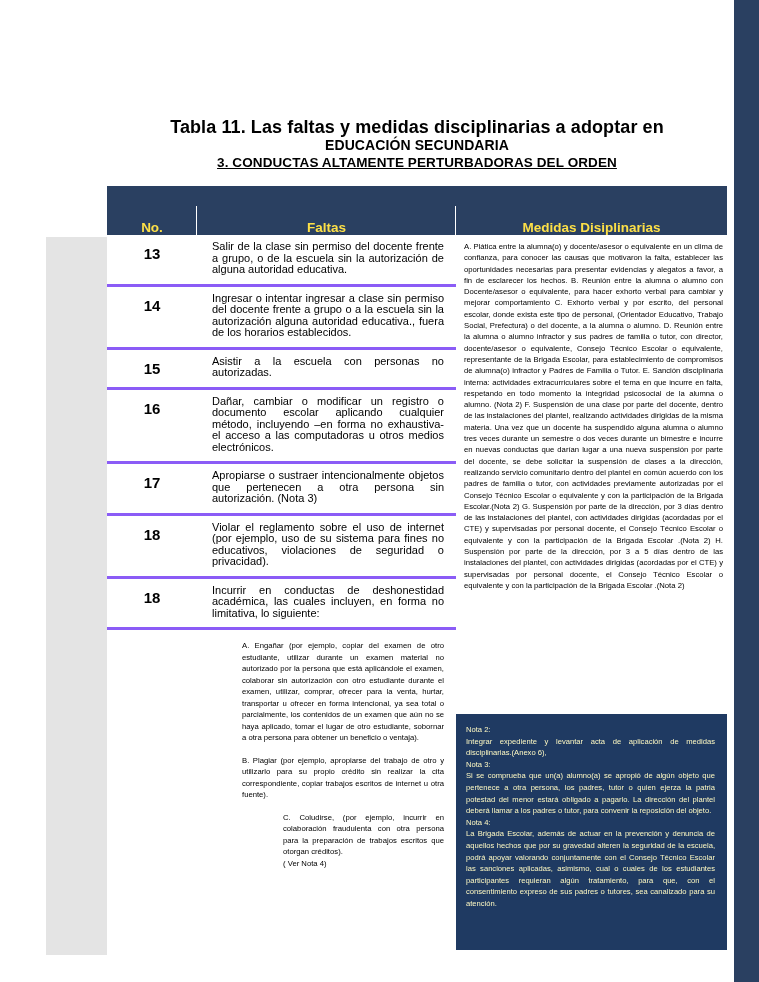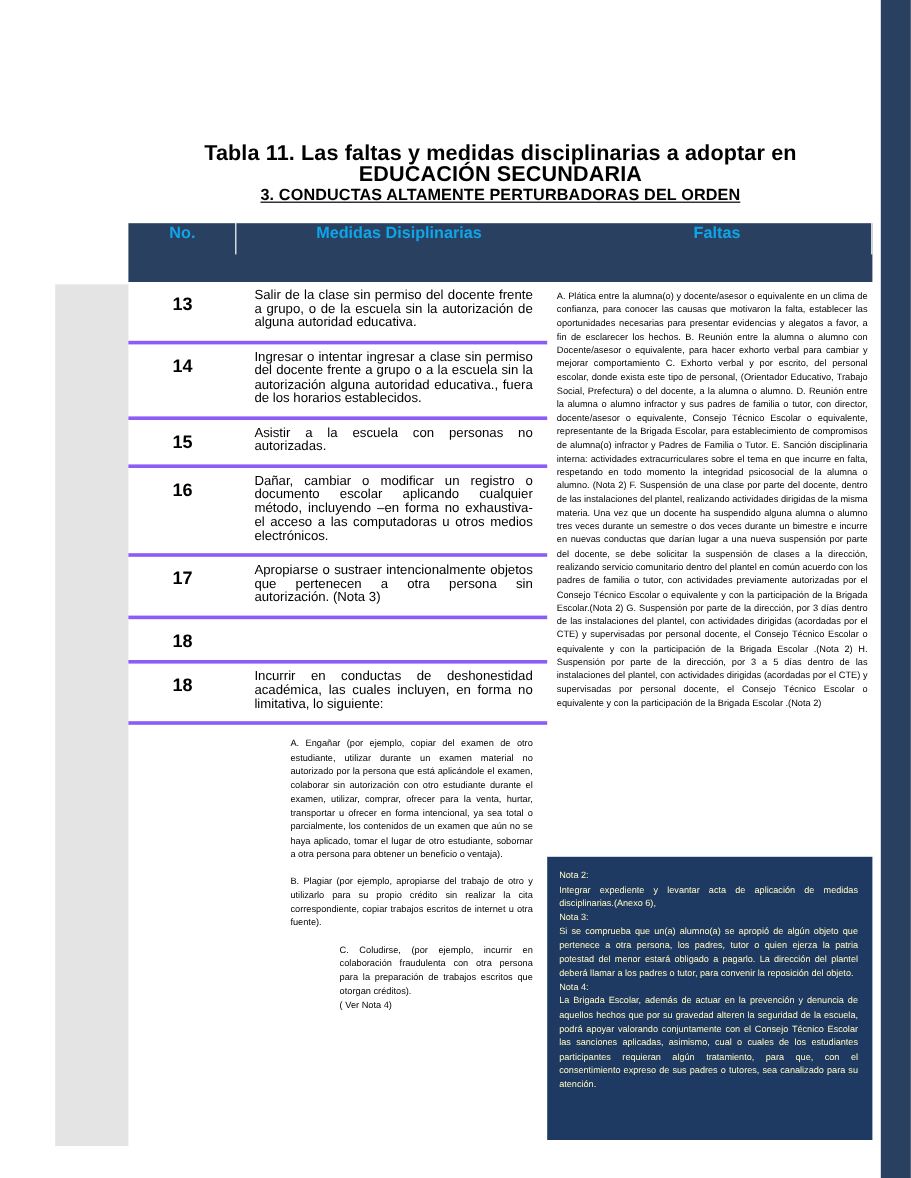--- a/index.html
+++ b/index.html
@@ -42,36 +42,36 @@
     width: 620px;
     text-align: center;
   }
   #title-block .t-line {
     font-weight: bold;
     font-size: 13.5px;
     line-height: 18px;
     letter-spacing: 0.1px;
   }
   #title-block .t-line-1 { font-size: 18px; }
-  #title-block .t-line-2 { font-size: 18px; }
+  #title-block .t-line-2 { font-size: 14px; }
   #title-block .t-line-3 { font-size: 13.5px; text-decoration: underline; }
 
   
   #table-wrap {
     position: absolute;
     left: 107px;
     top: 186px;
     width: 620px;
   }
   #table-header {
     height: 49px;
     background: #2a4061;
     display: flex;
-    align-items: flex-start;
-    color: #0ea5e9;
+    align-items: flex-end;
+    color: #fde047;
   }
   #table-header .th {
     font-weight: bold;
     font-size: 13.5px;
     text-align: center;
     position: relative;
   }
   .col-no   { width: 90px; }
   .col-fal  { width: 259px; }
   .col-med  { width: 271px; }
@@ -179,27 +179,27 @@
   <div class="t-line t-line-3">3. CONDUCTAS ALTAMENTE PERTURBADORAS DEL ORDEN</div>
 </div>
 
 <div id="table-wrap">
 
   <div id="table-header">
     <div class="th col-no">
       <span>No.</span>
       <span class="th-divider"></span>
     </div>
-    <div class="th col-med">
-      <span>Medidas Disiplinarias</span>
-    </div>
     <div class="th col-fal">
       <span>Faltas</span>
       <span class="th-divider"></span>
     </div>
+    <div class="th col-med">
+      <span>Medidas Disiplinarias</span>
+    </div>
   </div>
 
   <div id="table-body">
 
     <div id="left-pane">
 
       <div class="frow">
         <div class="cell-no">13</div>
         <div class="cell-falta">Salir de la clase sin permiso del docente frente a grupo, o de la escuela sin la autorización de alguna autoridad educativa.</div>
       </div>
@@ -219,20 +219,21 @@
         <div class="cell-falta">Dañar, cambiar o modificar un registro o documento escolar aplicando cualquier método, incluyendo –en forma no exhaustiva- el acceso a las computadoras u otros medios electrónicos.</div>
       </div>
 
       <div class="frow">
         <div class="cell-no">17</div>
         <div class="cell-falta">Apropiarse o sustraer intencionalmente objetos que pertenecen a otra persona sin autorización. (Nota 3)</div>
       </div>
 
       <div class="frow">
         <div class="cell-no">18</div>
+        <div class="cell-falta">Violar el reglamento sobre el uso de internet (por ejemplo, uso de su sistema para fines no educativos, violaciones de seguridad o privacidad).</div>
       </div>
 
       <div class="frow">
         <div class="cell-no">18</div>
         <div class="cell-falta">Incurrir en conductas de deshonestidad académica, las cuales incluyen, en forma no limitativa, lo siguiente:</div>
       </div>
 
       <div class="subitems">
         <div class="subitem">A. Engañar (por ejemplo, copiar del examen de otro estudiante, utilizar durante un examen material no autorizado por la persona que está aplicándole el examen, colaborar sin autorización con otro estudiante durante el examen, utilizar, comprar, ofrecer para la venta, hurtar, transportar u ofrecer en forma intencional, ya sea total o parcialmente, los contenidos de un examen que aún no se haya aplicado, tomar el lugar de otro estudiante, sobornar a otra persona para obtener un beneficio o ventaja).</div>
         <div class="subitem">B. Plagiar (por ejemplo, apropiarse del trabajo de otro y utilizarlo para su propio crédito sin realizar la cita correspondiente, copiar trabajos escritos de internet u otra fuente).</div>

